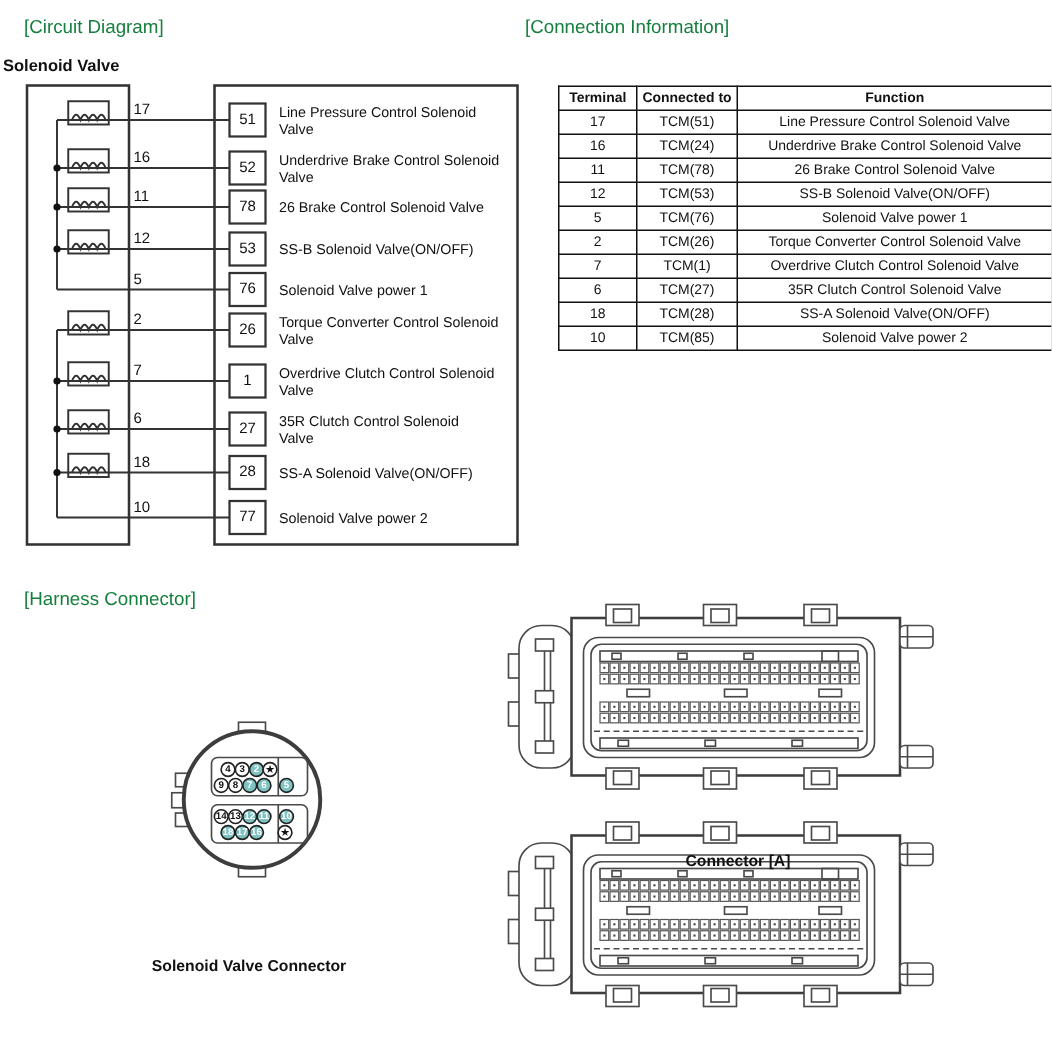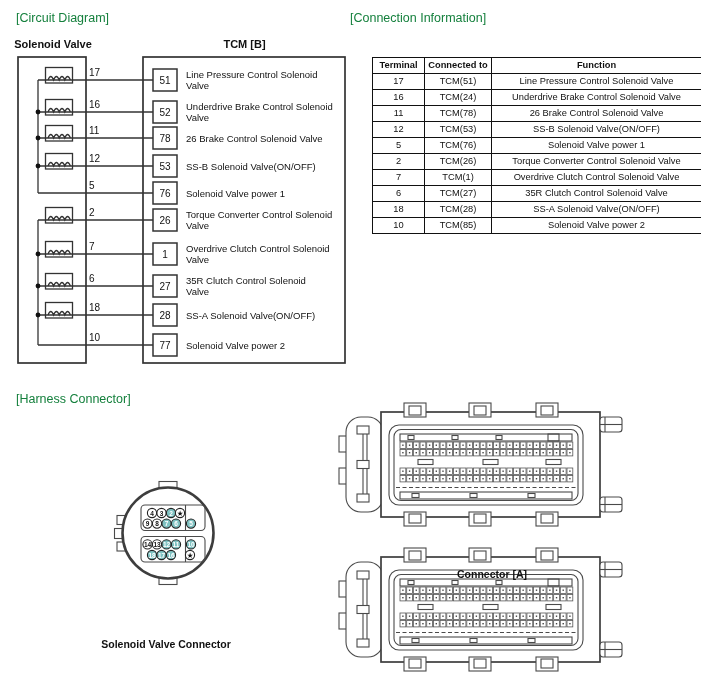--- a/index.html
+++ b/index.html
@@ -1,20 +1,20 @@
 <!DOCTYPE html>
 <html><head>
 <meta charset="utf-8">
 <style>
   html,body{margin:0;padding:0;background:#fff;}
   #page{position:relative;width:701px;height:695px;background:#fff;
         font-family:"Liberation Sans",sans-serif;color:#111;overflow:hidden;}
   #art{position:absolute;left:0;top:0;}
   .sec-title{position:absolute;font-size:12.5px;color:#15803d;white-space:nowrap;}
-  .b-label{position:absolute;font-weight:bold;font-size:11px;text-align:center;white-space:nowrap;}
+  .b-label{position:absolute;font-weight:bold;font-size:11px;white-space:nowrap;}
   .conn-label{position:absolute;font-weight:bold;font-size:10.5px;text-align:center;white-space:nowrap;margin-top:48px;}
   
   #conn-table-wrap{position:absolute;left:372px;top:57px;}
   table.info{border-collapse:collapse;table-layout:fixed;width:326px;}
   table.info th,table.info td{border:1.5px solid #111;text-align:center;vertical-align:middle;
       padding:0;font-size:9.3px;height:15px;line-height:11px;overflow:hidden;white-space:nowrap;}
   table.info th{font-weight:bold;}
   
   .c-ln{stroke:#333;stroke-width:1.3;fill:none;}
   .c-box{stroke:#333;stroke-width:1.7;fill:none;}
@@ -692,21 +692,20 @@
         <rect x="567" y="620.5" width="5.8" height="6.4" class="k-sq" fill="#7fc2c2" stroke="#2e7a7a"></rect>
         <rect x="569.2" y="623" width="1.4" height="1.4" fill="#444"></rect>
       </g>
     </svg>
 
   <div class="sec-title" style="left:16px;top:11px;">[Circuit Diagram]</div>
   <div class="sec-title" style="left:350px;top:11px;">[Connection Information]</div>
   <div class="sec-title" style="left:16px;top:392px;">[Harness Connector]</div>
 
   <div class="b-label" style="left:2px;top:38px;width:102px;">Solenoid Valve</div>
-  <div class="b-label" style="left:144px;top:38px;width:201px;">TCM [B]</div>
 
   <div id="conn-table-wrap">
     <table class="info">
       <thead>
           <tr>
             <th style="width: 51px;">Terminal</th>
             <th style="width: 66px;">Connected to</th>
             <th style="width: 209px;">Function</th>
           </tr>
         </thead>

